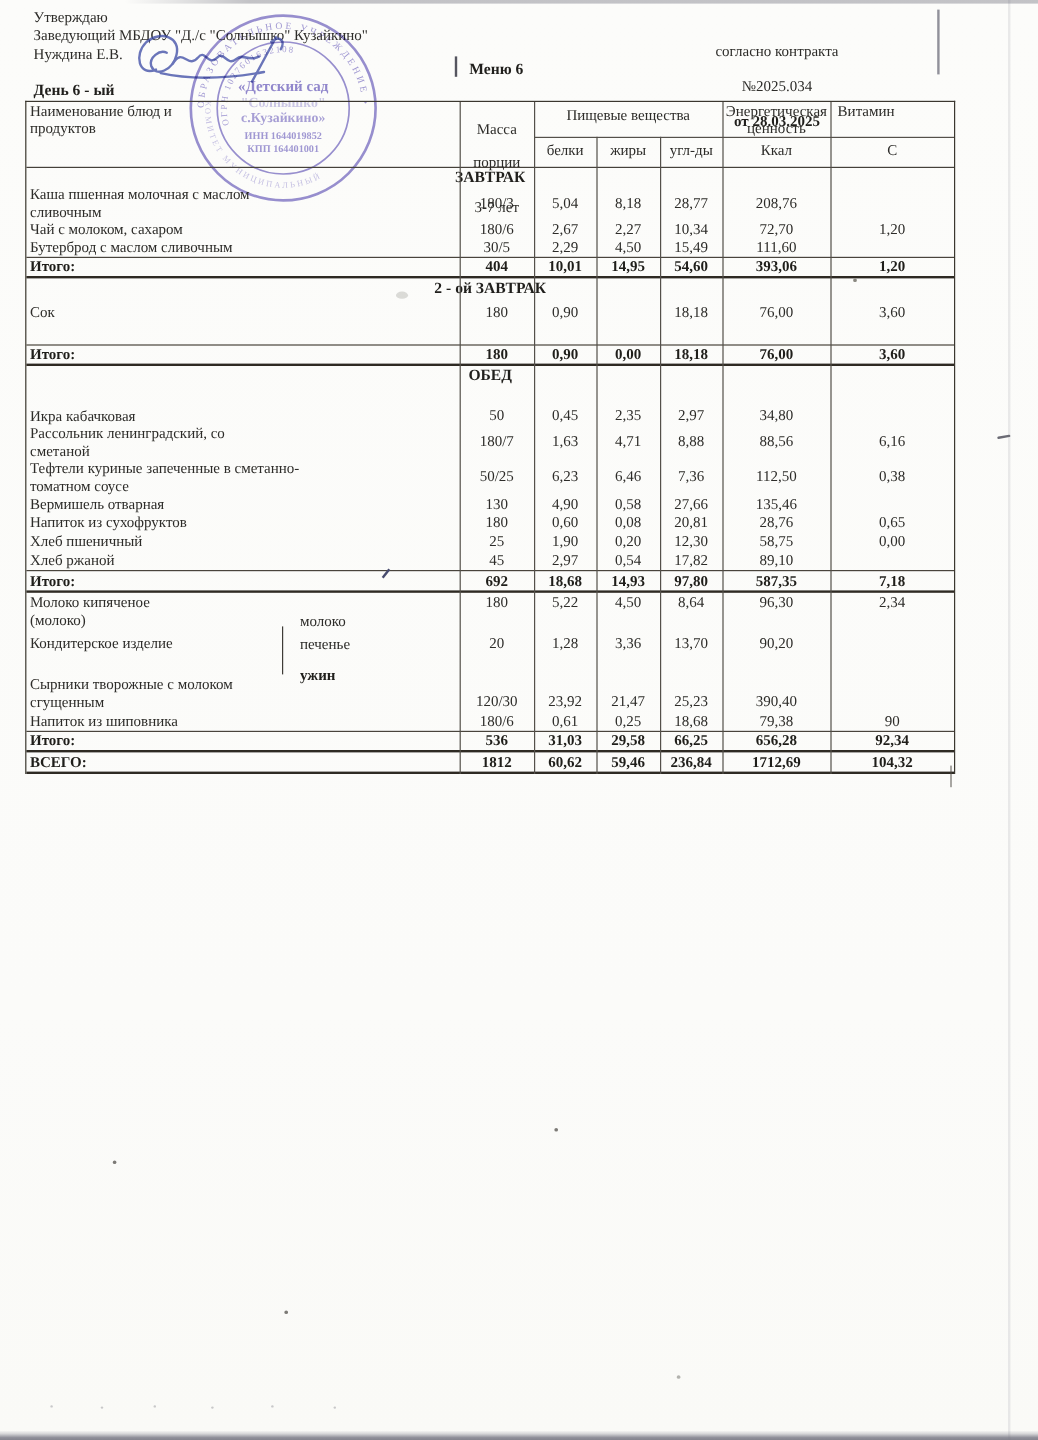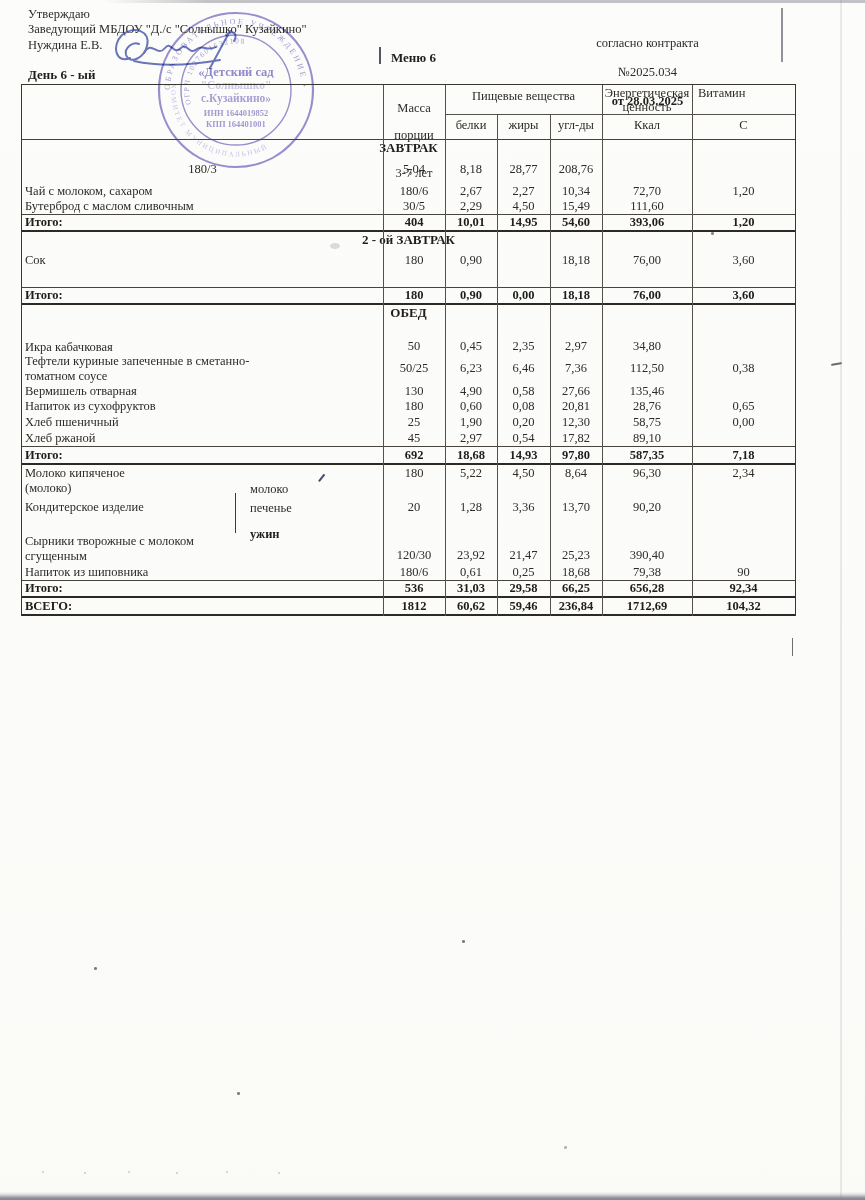--- a/index.html
+++ b/index.html
@@ -130,20 +130,22 @@
 
     <div class="vline" style="left:361px; top:0;"></div>
     <div class="vline" style="left:423px; top:0;"></div>
     <div class="vline" style="left:475px; top:29px;"></div>
     <div class="vline" style="left:528px; top:29px;"></div>
     <div class="vline" style="left:580px; top:0;"></div>
     <div class="vline" style="left:670px; top:0;"></div>
 
     <div class="thead">
       <div class="hsplit"></div>
+      <div class="hcell" style="left:3px; top:2px; width:220px;">Наименование блюд и
+продуктов</div>
       <div class="hcell center" style="left:361px; top:3px; width:62px;">
         <div>Масса</div>
         <div>порции</div>
         <div style="margin-top:11px;">3-7 лет</div>
       </div>
       <div class="hcell center" style="left:423px; top:5px; width:157px;">Пищевые   вещества</div>
       <div class="hcell center" style="left:423px; top:34px; width:52px;">белки</div>
       <div class="hcell center" style="left:475px; top:34px; width:53px;">жиры</div>
       <div class="hcell center" style="left:528px; top:34px; width:52px;">угл-ды</div>
       <div class="hcell center" style="left:580px; top:2px; width:90px;">Энергетическая
@@ -152,20 +154,22 @@
       <div class="hcell" style="left:676px; top:2px; width:97px;">Витамин</div>
       <div class="hcell center" style="left:670px; top:34px; width:103px;">С</div>
     </div>
 
     <div id="table-body">
         <div class="tsection">
           <div class="sec-title" style="height: 15px;">
             <div class="">ЗАВТРАК</div>
           </div>
           <div class="trow g" style="min-height: 29px;">
+            <div class="name-cell">Каша пшенная молочная с маслом
+сливочным</div>
             <div class="num">180/3</div>
             <div class="num">5,04</div>
             <div class="num">8,18</div>
             <div class="num">28,77</div>
             <div class="num">208,76</div>
             <div class="num"></div>
           </div>
           <div class="trow g" style="min-height: 15px;">
             <div class="name-cell">Чай с молоком, сахаром</div>
             <div class="num">180/6</div>
@@ -222,20 +226,30 @@
             <div class="">ОБЕД</div>
           </div>
           <div class="trow g va-end" style="min-height: 31px;">
             <div class="name-cell">Икра кабачковая</div>
             <div class="num">50</div>
             <div class="num">0,45</div>
             <div class="num">2,35</div>
             <div class="num">2,97</div>
             <div class="num">34,80</div>
             <div class="num"></div>
+          </div>
+          <div class="trow g" style="min-height: 29px;">
+            <div class="name-cell">Рассольник ленинградский, со
+сметаной</div>
+            <div class="num">180/7</div>
+            <div class="num">1,63</div>
+            <div class="num">4,71</div>
+            <div class="num">8,88</div>
+            <div class="num">88,56</div>
+            <div class="num">6,16</div>
           </div>
           <div class="trow g" style="min-height: 29px;">
             <div class="name-cell">Тефтели куриные запеченные в сметанно-
 томатном соусе</div>
             <div class="num">50/25</div>
             <div class="num">6,23</div>
             <div class="num">6,46</div>
             <div class="num">7,36</div>
             <div class="num">112,50</div>
             <div class="num">0,38</div>

